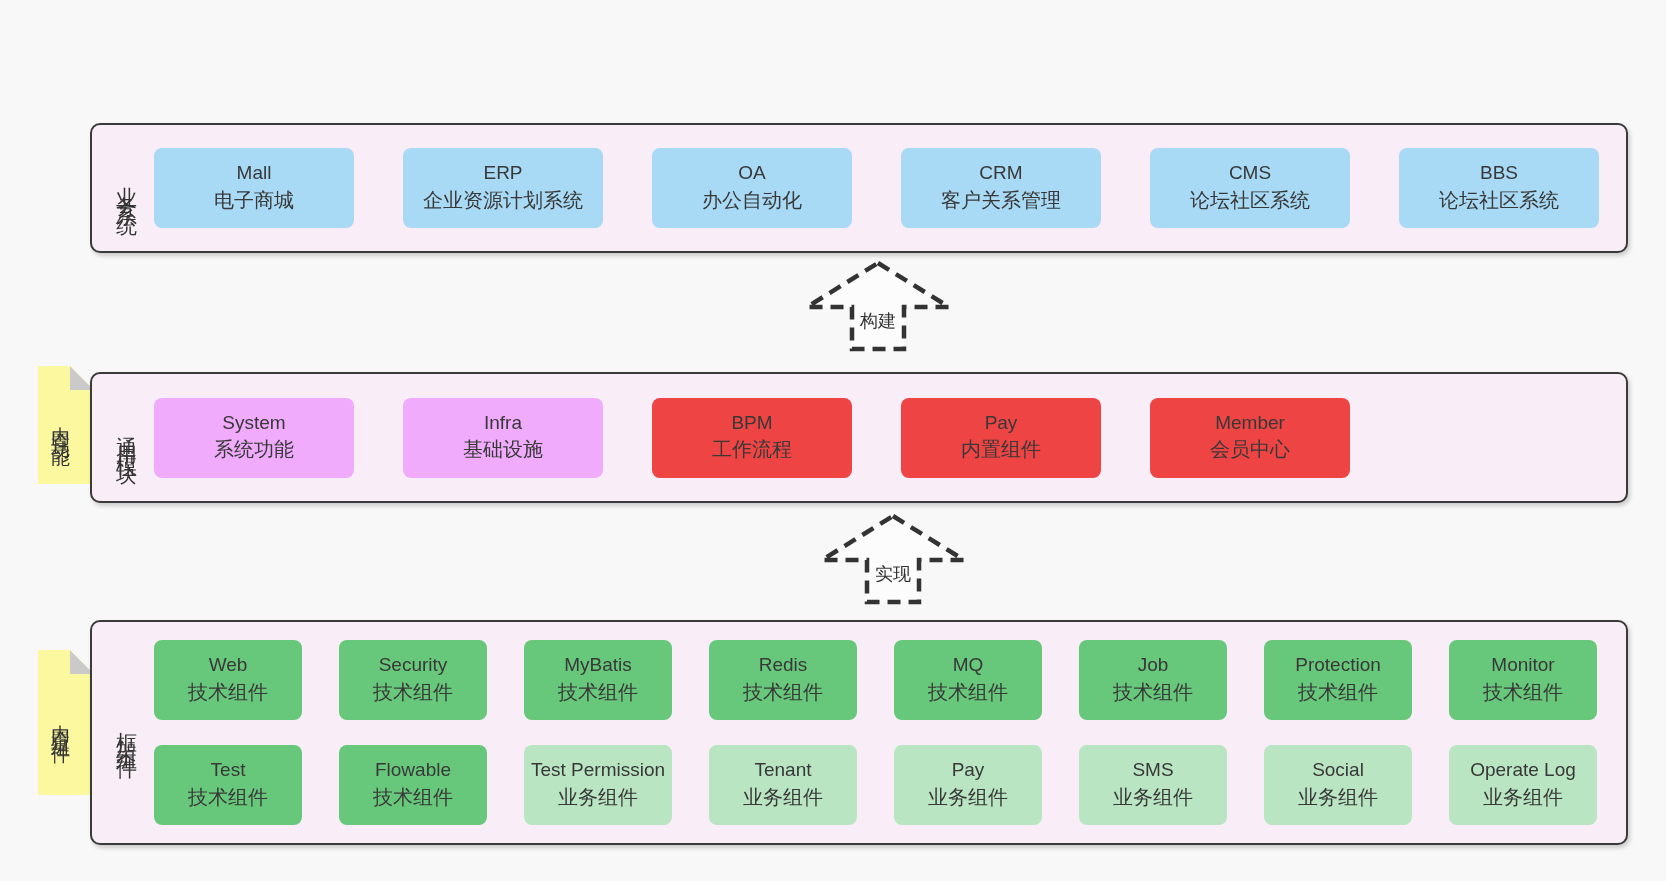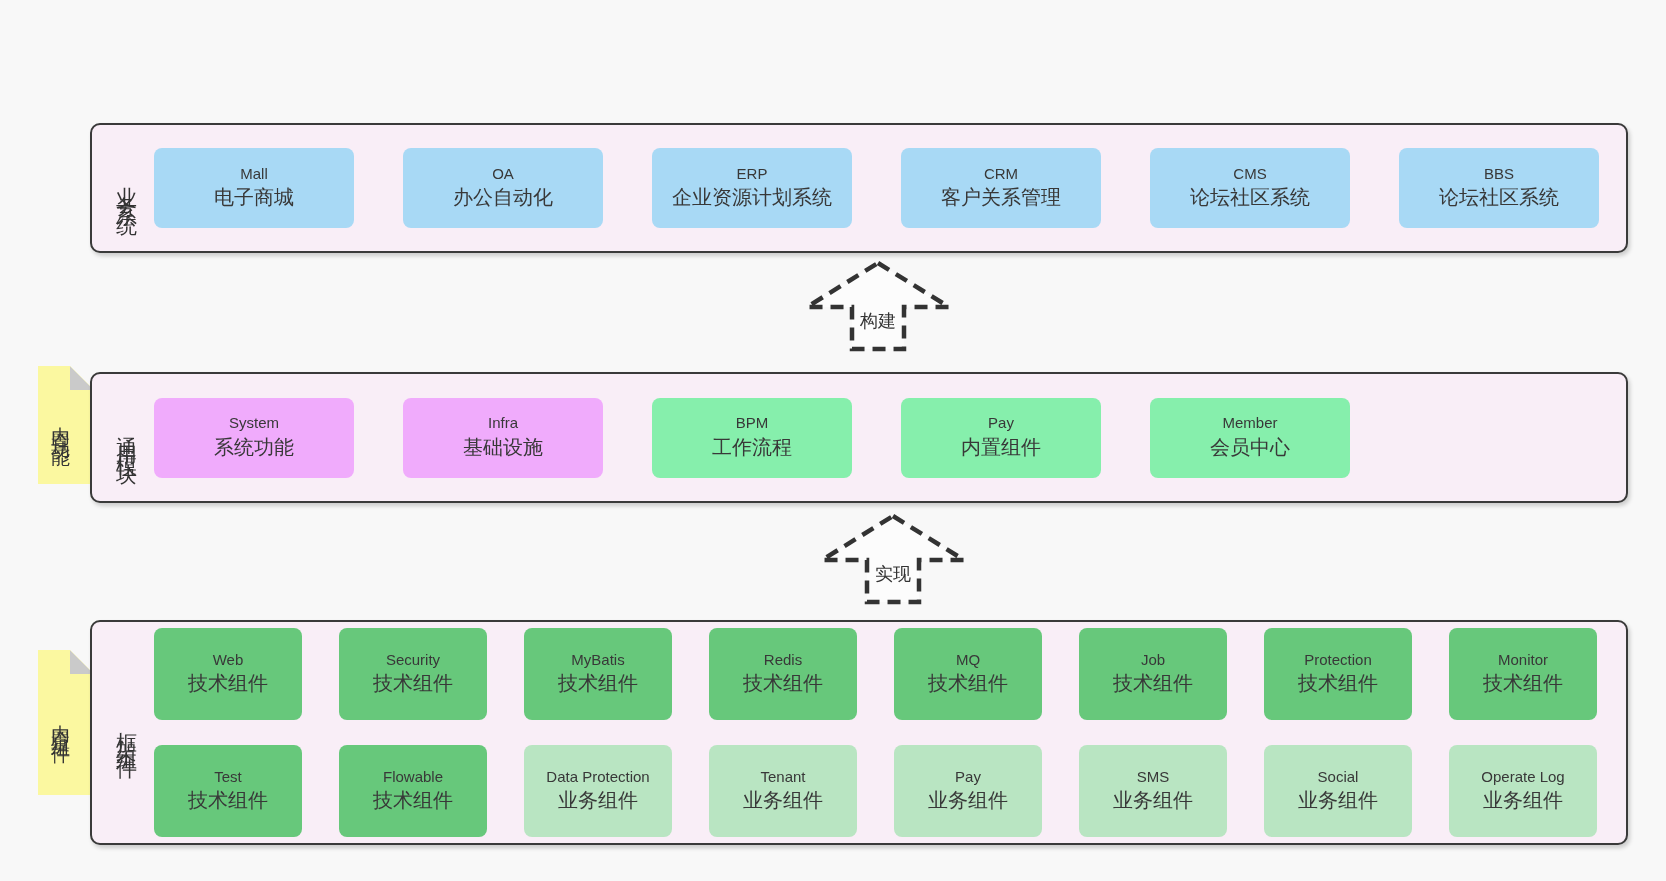--- a/index.html
+++ b/index.html
@@ -19,27 +19,27 @@
           writing-mode:vertical-rl;text-orientation:upright;
           font-size:21px;letter-spacing:9px;color:#333;line-height:1;}
 
   .rows{margin-left:6px;display:flex;flex-direction:column;gap:25px;}
   .row{display:flex;gap:49px;}
   .row-8{gap:37px;}
 
   
   .box{box-sizing:border-box;border-radius:8px;display:flex;flex-direction:column;
        justify-content:center;align-items:center;text-align:center;padding:4px 6px;}
-  .box .en{font-size:15px;line-height:1.3;}
+  .box .en{font-size:19px;line-height:1.3;}
   .box .cn{font-size:20px;line-height:1.45;}
   .w6{width:200px;height:80px;flex:0 0 auto;}
-  .w8{width:148px;height:92px;flex:0 0 auto;}
+  .w8{width:148px;height:80px;flex:0 0 auto;}
   .c-blue{background:#a8d9f5;}
   .c-red{background:#f0abfc;}
-  .c-pink{background:#86efac;}
+  .c-pink{background:#ef4444;}
   .c-green{background:#67c87b;}
   .c-greenlt{background:#b9e5c2;}
 
   
   .note{position:absolute;left:38px;width:56px;background:#fbf8a0;z-index:1;
         clip-path:polygon(0 0,calc(100% - 24px) 0,100% 24px,100% 100%,0 100%);
         display:flex;justify-content:center;align-items:center;}
   .note-mid{top:366px;height:118px;}
   .note-bot{top:650px;height:145px;}
   .note .ntext{writing-mode:vertical-rl;text-orientation:upright;font-size:19px;
@@ -57,26 +57,26 @@
 
   <div class="container c-top">
     <div class="vlabel">业务系统</div>
     <div class="rows">
       <div class="row">
         <div class="box w6 c-blue">
           <span class="en">Mall</span>
           <span class="cn">电子商城</span>
         </div>
         <div class="box w6 c-blue">
+          <span class="en">ERP</span>
+          <span class="cn">企业资源计划系统</span>
+        </div>
+        <div class="box w6 c-blue">
           <span class="en">OA</span>
           <span class="cn">办公自动化</span>
-        </div>
-        <div class="box w6 c-blue">
-          <span class="en">ERP</span>
-          <span class="cn">企业资源计划系统</span>
         </div>
         <div class="box w6 c-blue">
           <span class="en">CRM</span>
           <span class="cn">客户关系管理</span>
         </div>
         <div class="box w6 c-blue">
           <span class="en">CMS</span>
           <span class="cn">论坛社区系统</span>
         </div>
         <div class="box w6 c-blue">
@@ -179,21 +179,21 @@
       <div class="row row-8">
         <div class="box w8 c-green">
           <span class="en">Test</span>
           <span class="cn">技术组件</span>
         </div>
         <div class="box w8 c-green">
           <span class="en">Flowable</span>
           <span class="cn">技术组件</span>
         </div>
         <div class="box w8 c-greenlt">
-          <span class="en">Data Protection</span>
+          <span class="en">Test Permission</span>
           <span class="cn">业务组件</span>
         </div>
         <div class="box w8 c-greenlt">
           <span class="en">Tenant</span>
           <span class="cn">业务组件</span>
         </div>
         <div class="box w8 c-greenlt">
           <span class="en">Pay</span>
           <span class="cn">业务组件</span>
         </div>

